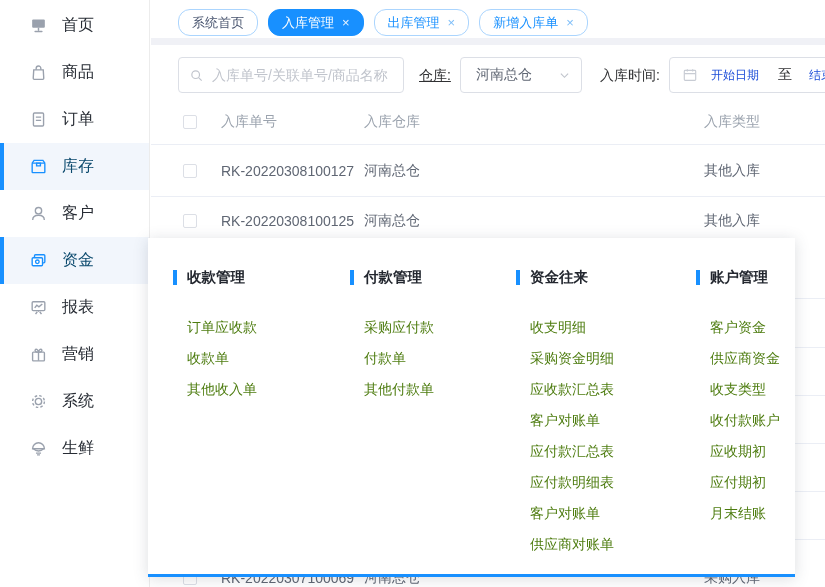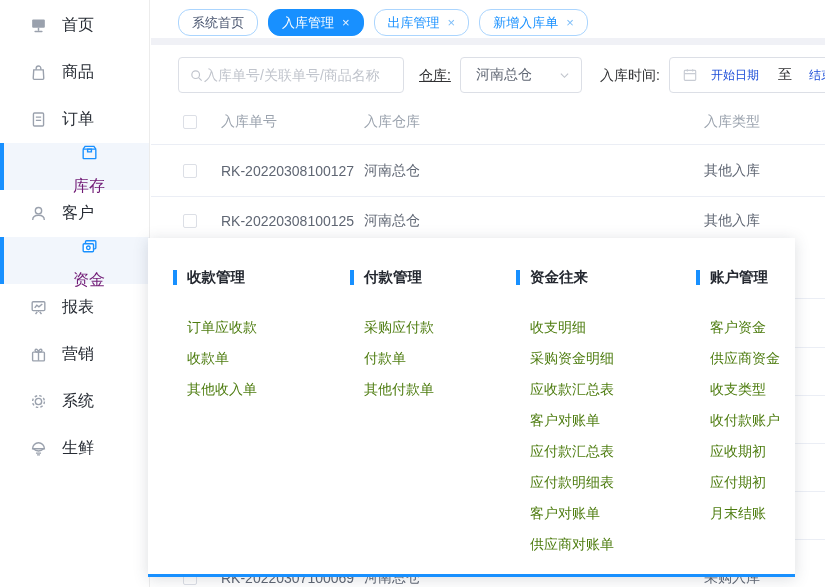--- a/index.html
+++ b/index.html
@@ -5,37 +5,37 @@
   * { margin:0; padding:0; box-sizing:border-box; }
   html,body { background:#fff; }
   body { font-family:"Liberation Sans","DejaVu Sans",sans-serif; }
   .app { position:relative; width:825px; height:587px; background:#fff; overflow:hidden; font-size:14px; color:#303133; }
 
   
   .sidebar { position:absolute; left:0; top:0; width:150px; height:587px; background:#fff; border-right:1px solid #ececec; padding-top:2px; z-index:5; }
   .side-item { position:relative; height:47px; display:flex; align-items:center; padding-left:29px; gap:14px; color:#272c34; font-size:16px; cursor:pointer; }
   .side-item .sicon { width:19px; height:19px; color:#9aa1ad; flex:0 0 auto; display:flex; }
   .side-item svg { width:19px; height:19px; }
-  .side-item.active { background:#f2f6fc; color:#701a75;flex-direction:column; }
+  .side-item.active { background:#f2f6fc; color:#0c4a6e; }
   .side-item.active .sicon { color:#1890ff; }
   .side-item.active::before { content:""; position:absolute; left:0; top:0; width:4px; height:100%; background:#1890ff; }
 
   
   .main { position:absolute; left:151px; top:0; width:674px; height:587px; background:#fff; }
   .topbar { position:relative; height:38px; background:#fff; padding:9px 0 0 27px; display:flex; gap:10px; }
   .tab { display:inline-flex; align-items:center; gap:8px; height:27px; padding:0 13px; border:1px solid #abd5fe; border-radius:12px; background:#fff; font-size:13px; color:#1890ff; cursor:pointer; white-space:nowrap; }
   .tab.plain { color:#4a5670; }
   .tab.active { background:#1890ff; border-color:#1890ff; color:#fff; }
   .tab .x { font-size:13px; line-height:1; color:#7cbdf9; cursor:pointer; }
   .tab.active .x { color:#e8f4ff; }
   .gray-strip { height:7px; background:#f0f1f6; }
 
   
   .filters { position:relative; height:55px; }
-  .search-box { position:absolute; left:27px; top:12px; width:226px; height:36px; border:1px solid #dcdfe6; border-radius:4px; display:flex; align-items:center; padding:0 10px; background:#fff; }
+  .search-box { position:absolute; left:27px; top:12px; width:226px; height:36px; border:1px solid #dcdfe6; border-radius:4px; display:flex; align-items:center; padding:0 10px; gap:8px; background:#fff; }
   .search-box svg { width:15px; height:15px; color:#c0c4cc; flex:0 0 auto; }
   .search-box input { border:none; outline:none; flex:1; font-size:14px; color:#5f6673; font-family:inherit; background:transparent; }
   .search-box input::placeholder { color:#c0c4cc; }
   .flabel { position:absolute; top:22px; font-size:14px; color:#303133; }
   .lbl-wh { left:268px;text-decoration:underline; }
   .lbl-time { left:449px; }
   .select-box { position:absolute; left:309px; top:12px; width:122px; height:36px; border:1px solid #dcdfe6; border-radius:4px; display:flex; align-items:center; padding:0 10px 0 15px; background:#fff; cursor:pointer; }
   .select-box .val { flex:1; color:#5f6673; }
   .select-box svg { width:13px; height:13px; color:#c0c4cc; }
   .date-box { position:absolute; left:518px; top:12px; width:250px; height:36px; border:1px solid #dcdfe6; border-radius:4px; display:flex; align-items:center; padding:0 12px; background:#fff; cursor:pointer; }

